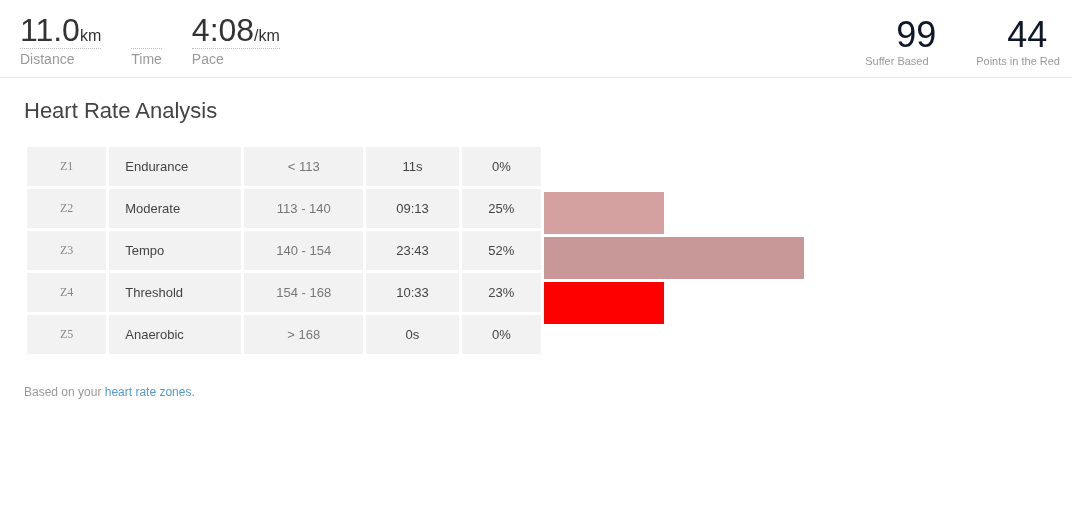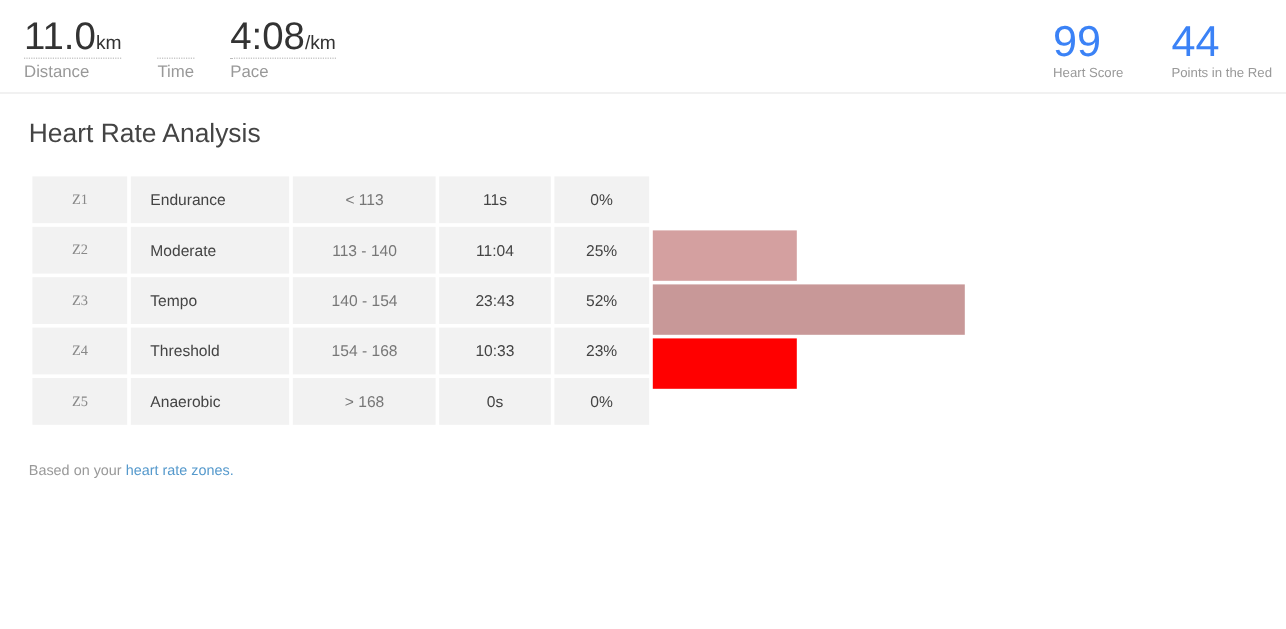--- a/index.html
+++ b/index.html
@@ -42,23 +42,24 @@
       padding-top: 2px;
       width: 100%;
     }
     .stats-right {
       margin-left: auto;
       display: flex;
       gap: 40px;
       align-items: flex-end;
     }
     .stat-item-red .stat-value {
-      color: #3b82f6;
+      color: #0f172a;
       font-size: 36px;
       font-weight: 400;
+      margin-left: 31px;
     }
     .stat-item-red .stat-label {
       font-size: 11px;
       color: #999;
       border-top: none;
       padding-top: 0;
     }
 
     
     .main-content {
@@ -164,21 +165,21 @@
   <div class="stat-item">
     <span class="stat-value">
       <span>4:08</span><span class="unit">/km</span>
     </span>
     <span class="stat-label">Pace</span>
   </div>
 
   <div class="stats-right">
     <div class="stat-item stat-item-red">
       <span class="stat-value">99</span>
-      <span class="stat-label">Heart Score</span>
+      <span class="stat-label">Suffer Based</span>
     </div>
     <div class="stat-item stat-item-red">
       <span class="stat-value">44</span>
       <span class="stat-label">Points in the Red</span>
     </div>
   </div>
 </div>
 
 <div class="main-content">
   <h2 class="section-title">Heart Rate Analysis</h2>
@@ -190,21 +191,21 @@
       <td>Z1</td>
       <td>Endurance</td>
       <td>&lt; 113</td>
       <td>11s</td>
       <td>0%</td>
     </tr>
           <tr>
       <td>Z2</td>
       <td>Moderate</td>
       <td>113 - 140</td>
-      <td>11:04</td>
+      <td>09:13</td>
       <td>25%</td>
     </tr>
           <tr>
       <td>Z3</td>
       <td>Tempo</td>
       <td>140 - 154</td>
       <td>23:43</td>
       <td>52%</td>
     </tr>
           <tr>

